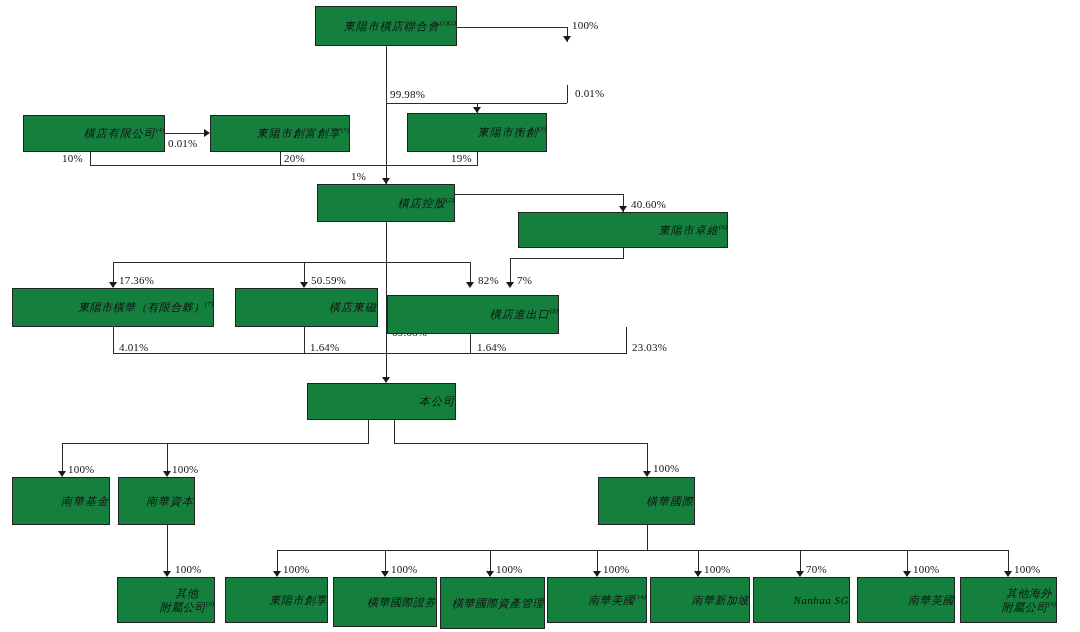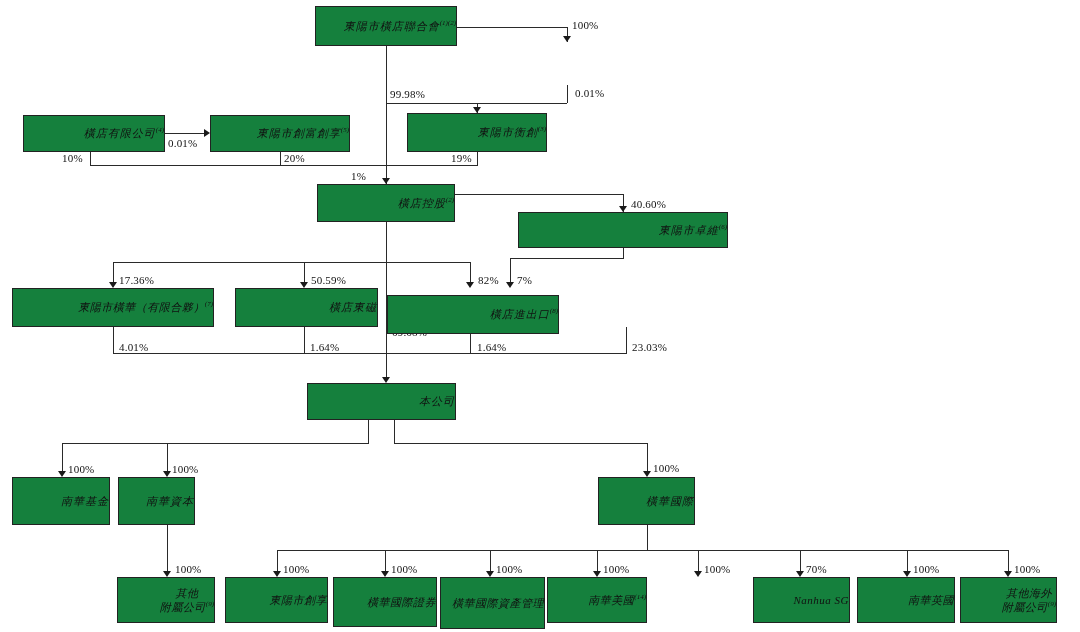--- a/index.html
+++ b/index.html
@@ -170,20 +170,23 @@
   </div>
   <div class="node" style="left:333px;top:577px;width:104px;height:50px">
     <span class="t sm"><span>橫華國際證券</span><sup></sup></span>
   </div>
   <div class="node" style="left:440px;top:577px;width:105px;height:52px">
     <span class="t sm"><span>橫華國際資產管理</span><sup></sup></span>
   </div>
   <div class="node" style="left:547px;top:577px;width:100px;height:46px">
     <span class="t sm"><span>南華美國</span><sup>(14)</sup></span>
   </div>
+  <div class="node" style="left:650px;top:577px;width:100px;height:46px">
+    <span class="t sm"><span>南華新加坡</span><sup></sup></span>
+  </div>
   <div class="node" style="left:857px;top:577px;width:98px;height:46px">
     <span class="t sm"><span>南華英國</span><sup></sup></span>
   </div>
   <div class="node" style="left:753px;top:577px;width:97px;height:46px">
     <span class="t sm"><span>Nanhua SG</span><sup></sup></span>
   </div>
   <div class="node" style="left:960px;top:577px;width:97px;height:46px">
     <span class="t sm"><span>其他海外</span><br><span>附屬公司</span><sup>(9)</sup></span>
   </div>
 

